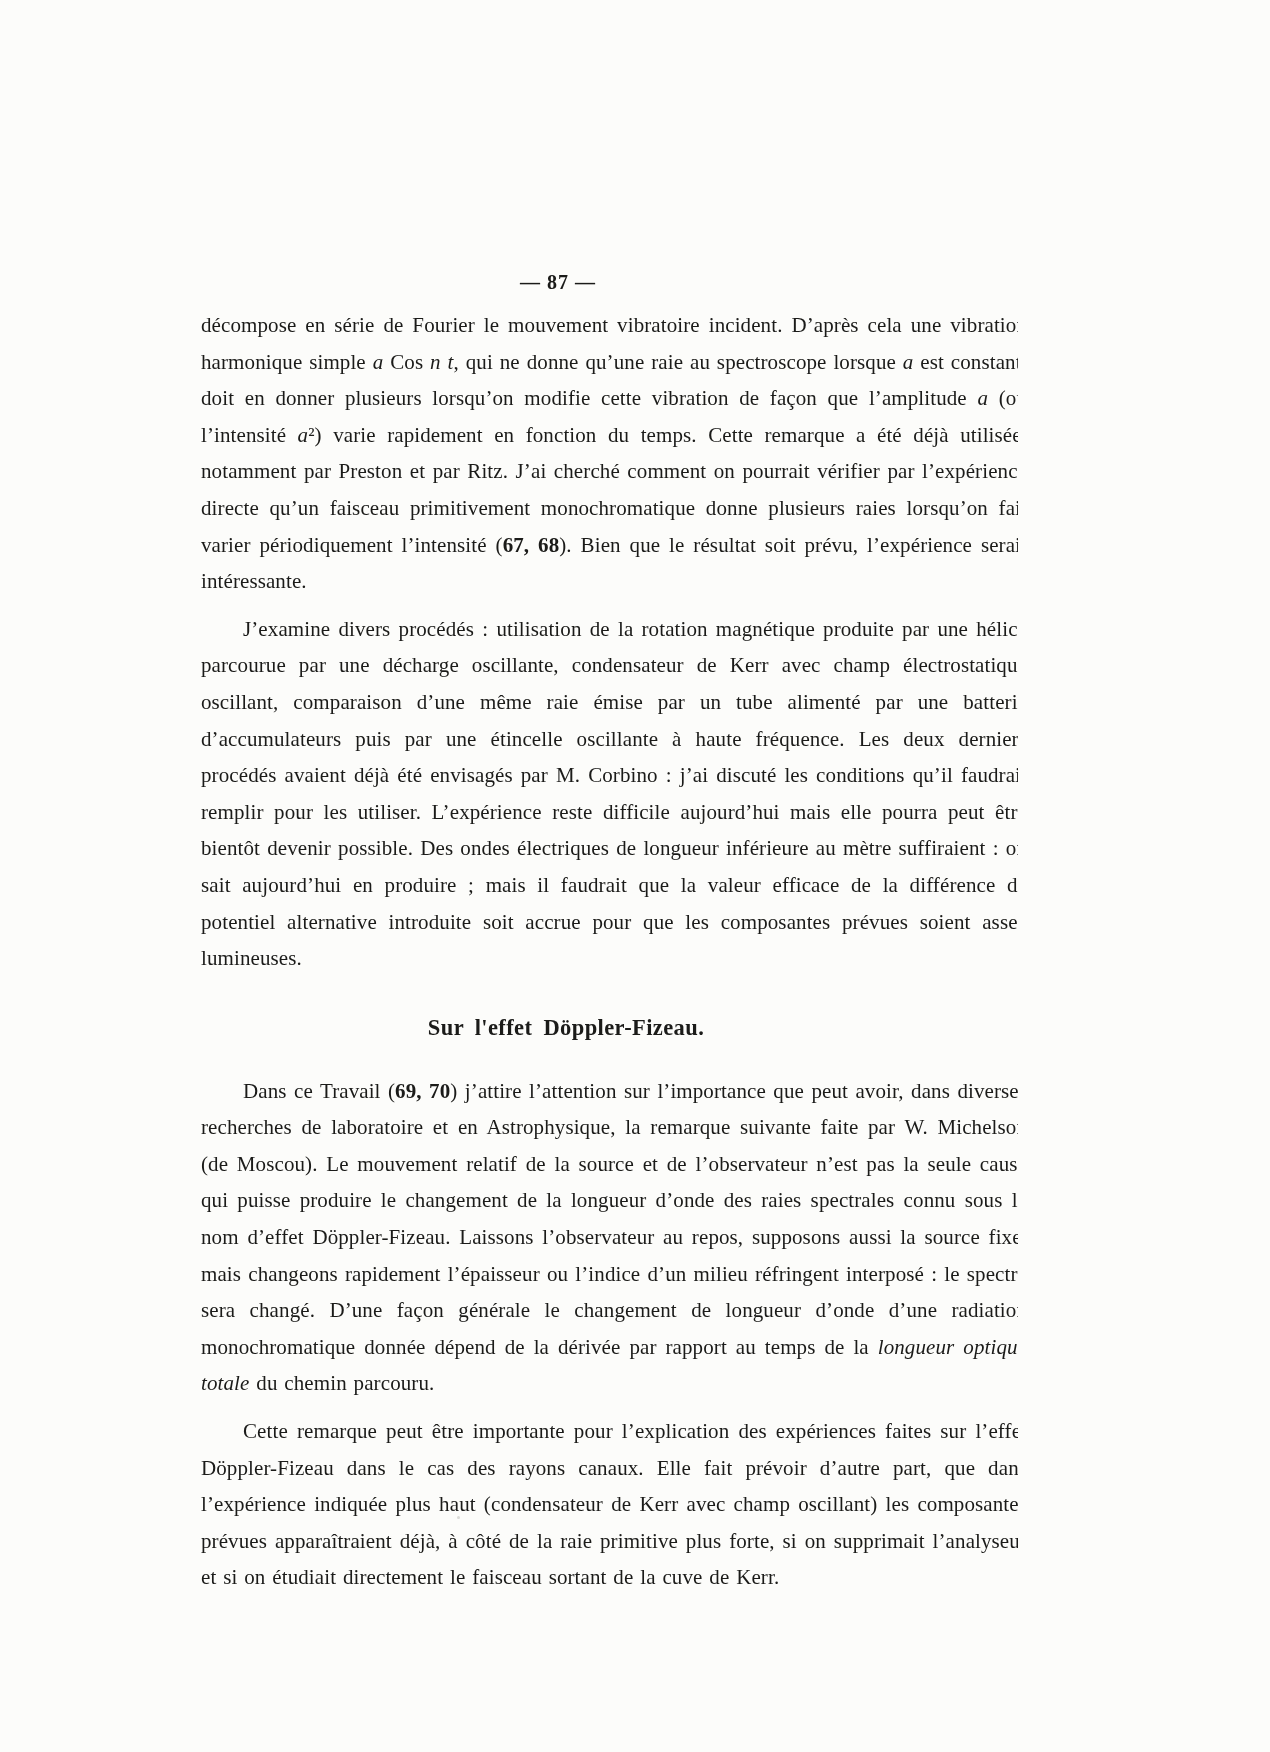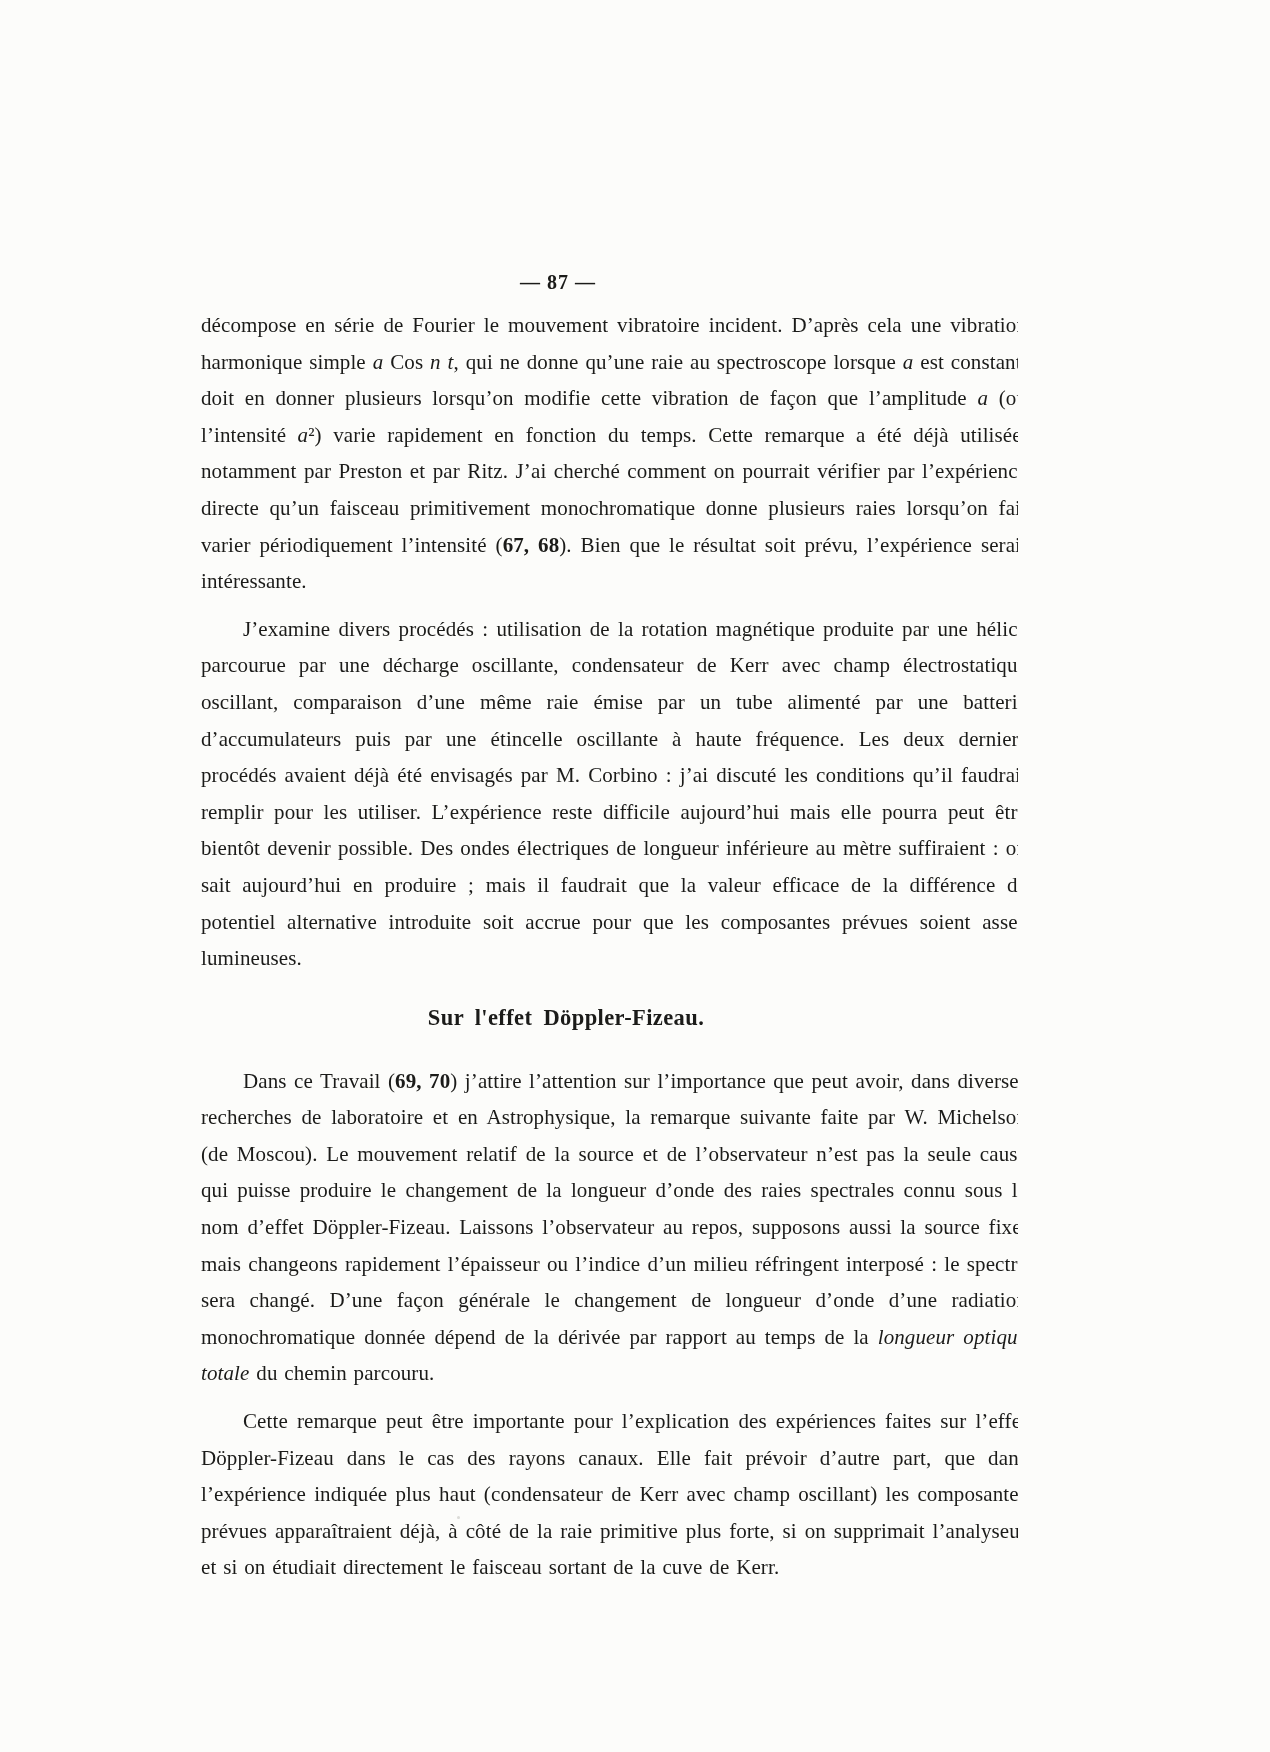--- a/index.html
+++ b/index.html
@@ -48,21 +48,21 @@
   .para strong{ font-weight:bold; }
   .section-heading{
     position:relative;
     left:-48px;
     text-align:center;
     font-size:22.5px;
     font-weight:bold;
     letter-spacing:0.4px;
     word-spacing:5px;
     line-height:28px;
-    margin:27px 0 31px 0;
+    margin:37px 0 31px 0;
   }
   
   .speck{
     position:absolute;
     background:#b9b9b4;
     border-radius:50%;
     width:3px;height:3px;
     opacity:.5;
   }
 </style>

